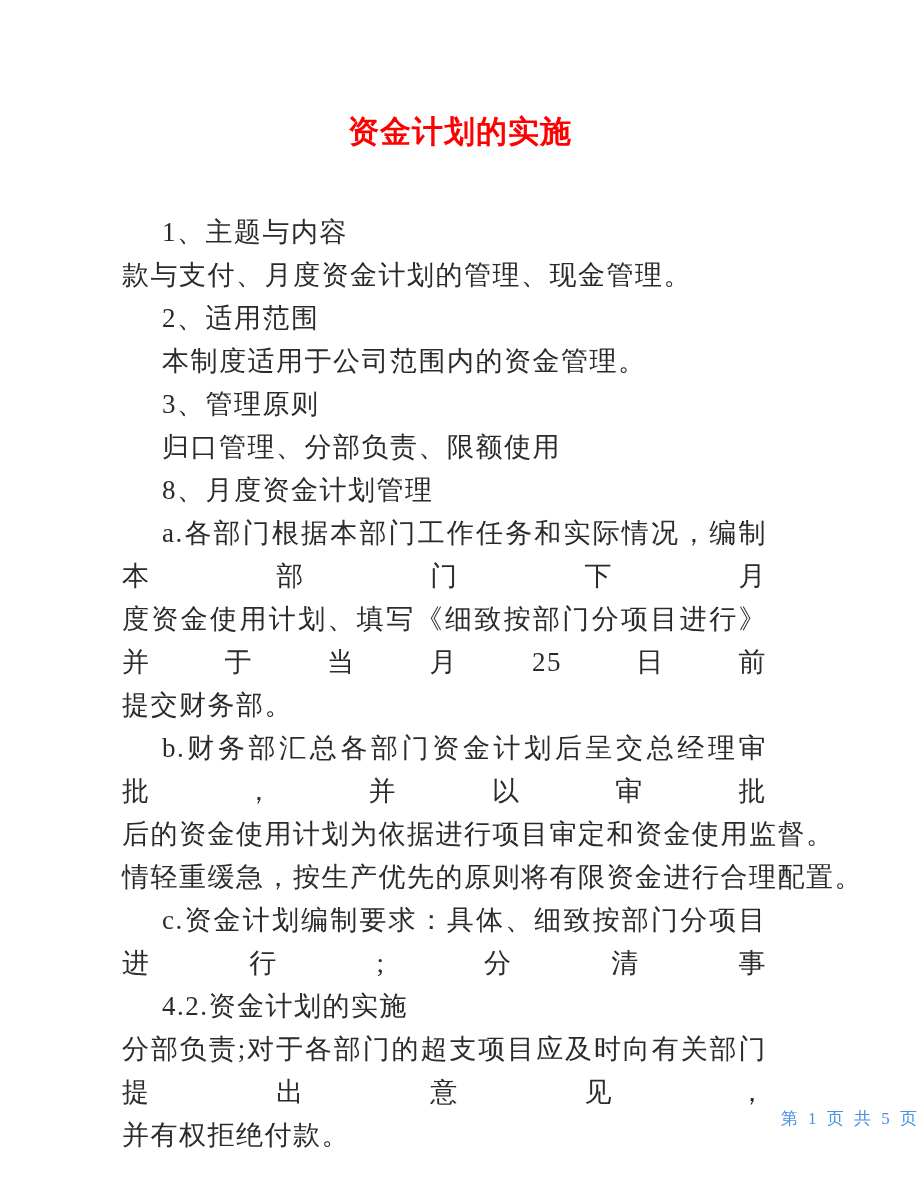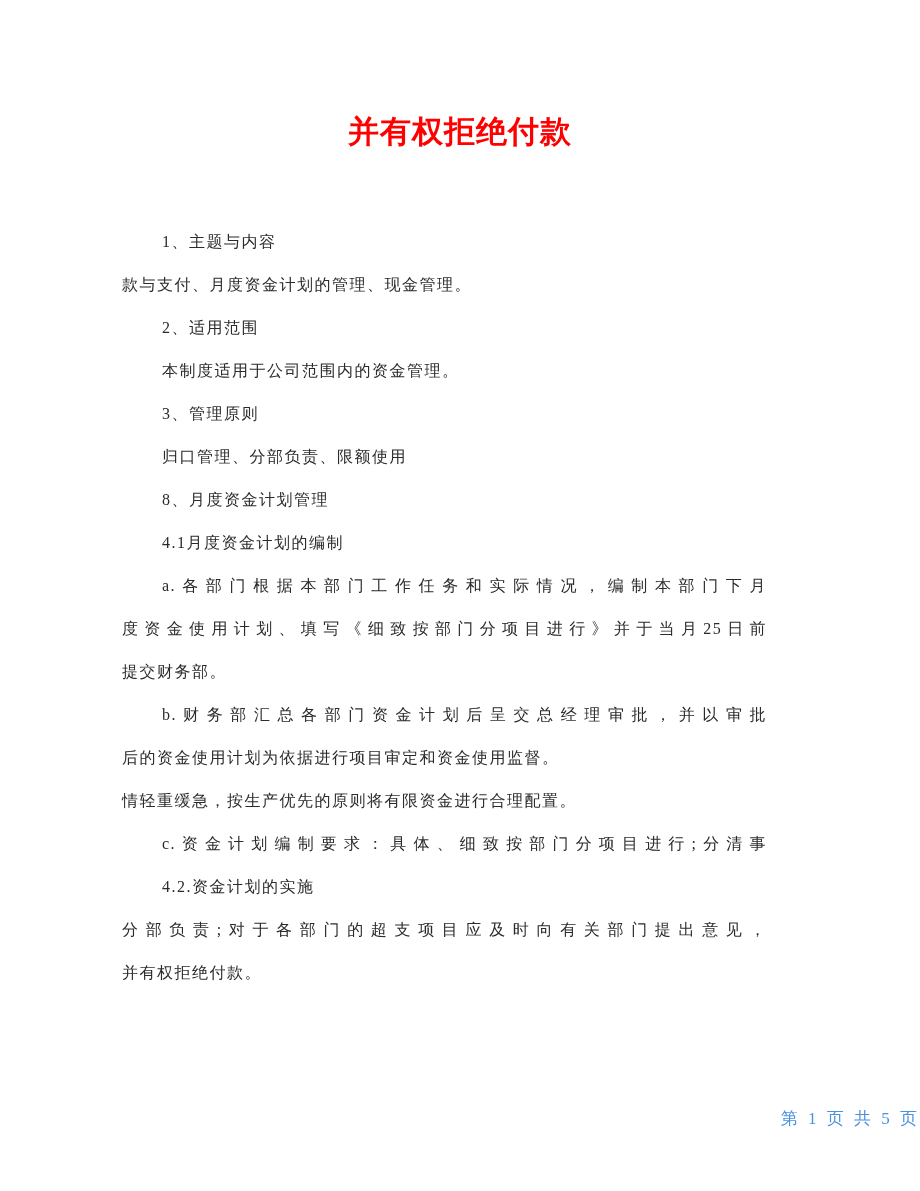--- a/index.html
+++ b/index.html
@@ -19,24 +19,24 @@
     margin: 0;
     text-align: center;
     font-family: "Liberation Sans", "DejaVu Sans", sans-serif;
     font-size: 31px;
     line-height: 44px;
     font-weight: bold;
     letter-spacing: 1px;
   }
   .doc-body {
     position: absolute;
-    top: 220px;
+    top: 211px;
     left: 122px;
     width: 645px;
-    font-size: 16px;
+    font-size: 27px;
     line-height: 43px;
     letter-spacing: 1.5px;
   }
   .line {
     white-space: nowrap;
     text-align: left;
   }
   
   .line.fill {
     white-space: normal;
@@ -52,31 +52,30 @@
     text-align: right;
     font-size: 17px;
     line-height: 24px;
     letter-spacing: 3px;
   }
 </style>
 </head>
 <body>
 
 <div class="page" style="background: rgb(255, 255, 255);">
-  <h1 class="doc-title" style="color: rgb(255, 0, 0);">并有权拒绝付款</h1>
+  <h1 class="doc-title" style="color: rgb(255, 0, 0);">资金计划的实施</h1>
 
   <div class="doc-body" style="color: rgb(43, 43, 43);">
       <div class="line first">1、主题与内容</div>
       <div class="line">款与支付、月度资金计划的管理、现金管理。</div>
       <div class="line first">2、适用范围</div>
       <div class="line first">本制度适用于公司范围内的资金管理。</div>
       <div class="line first">3、管理原则</div>
       <div class="line first">归口管理、分部负责、限额使用</div>
       <div class="line first">8、月度资金计划管理</div>
-      <div class="line first">4.1月度资金计划的编制</div>
       <div class="line first fill">a.各部门根据本部门工作任务和实际情况，编制本部门下月</div>
       <div class="line fill">度资金使用计划、填写《细致按部门分项目进行》并于当月25日前</div>
       <div class="line">提交财务部。</div>
       <div class="line first fill">b.财务部汇总各部门资金计划后呈交总经理审批，并以审批</div>
       <div class="line">后的资金使用计划为依据进行项目审定和资金使用监督。</div>
       <div class="line">情轻重缓急，按生产优先的原则将有限资金进行合理配置。</div>
       <div class="line first fill">c.资金计划编制要求：具体、细致按部门分项目进行;分清事</div>
       <div class="line first">4.2.资金计划的实施</div>
       <div class="line fill">分部负责;对于各部门的超支项目应及时向有关部门提出意见，</div>
       <div class="line">并有权拒绝付款。</div>

